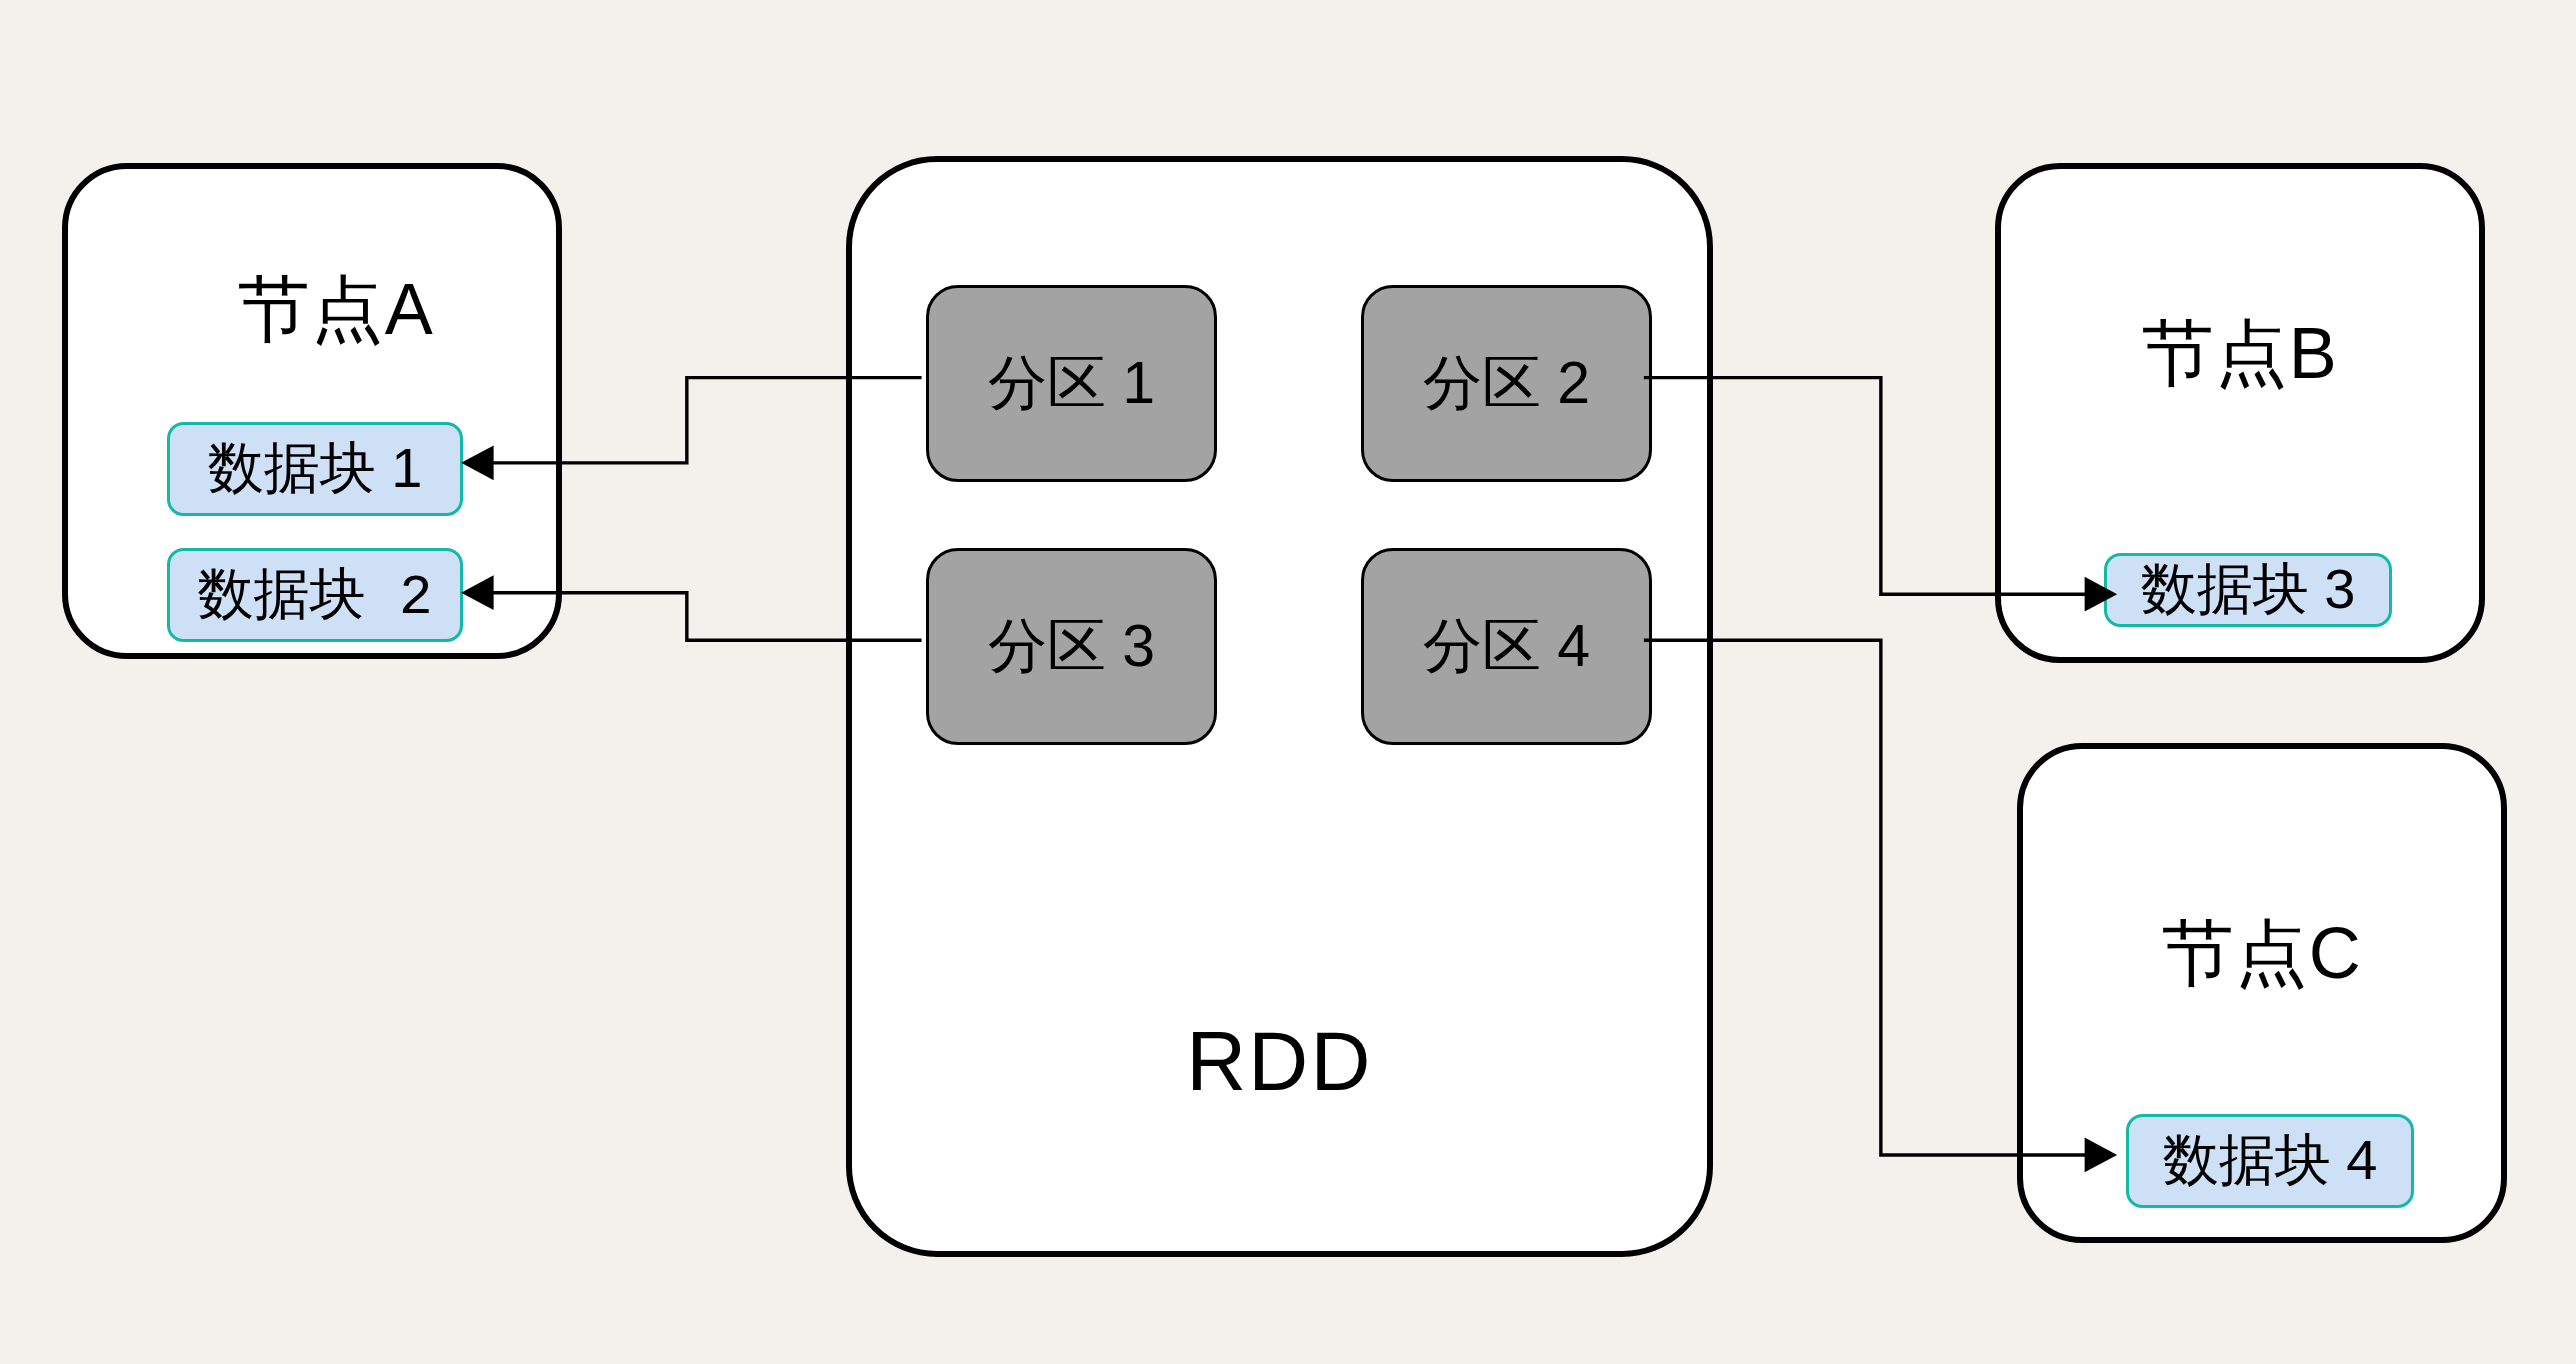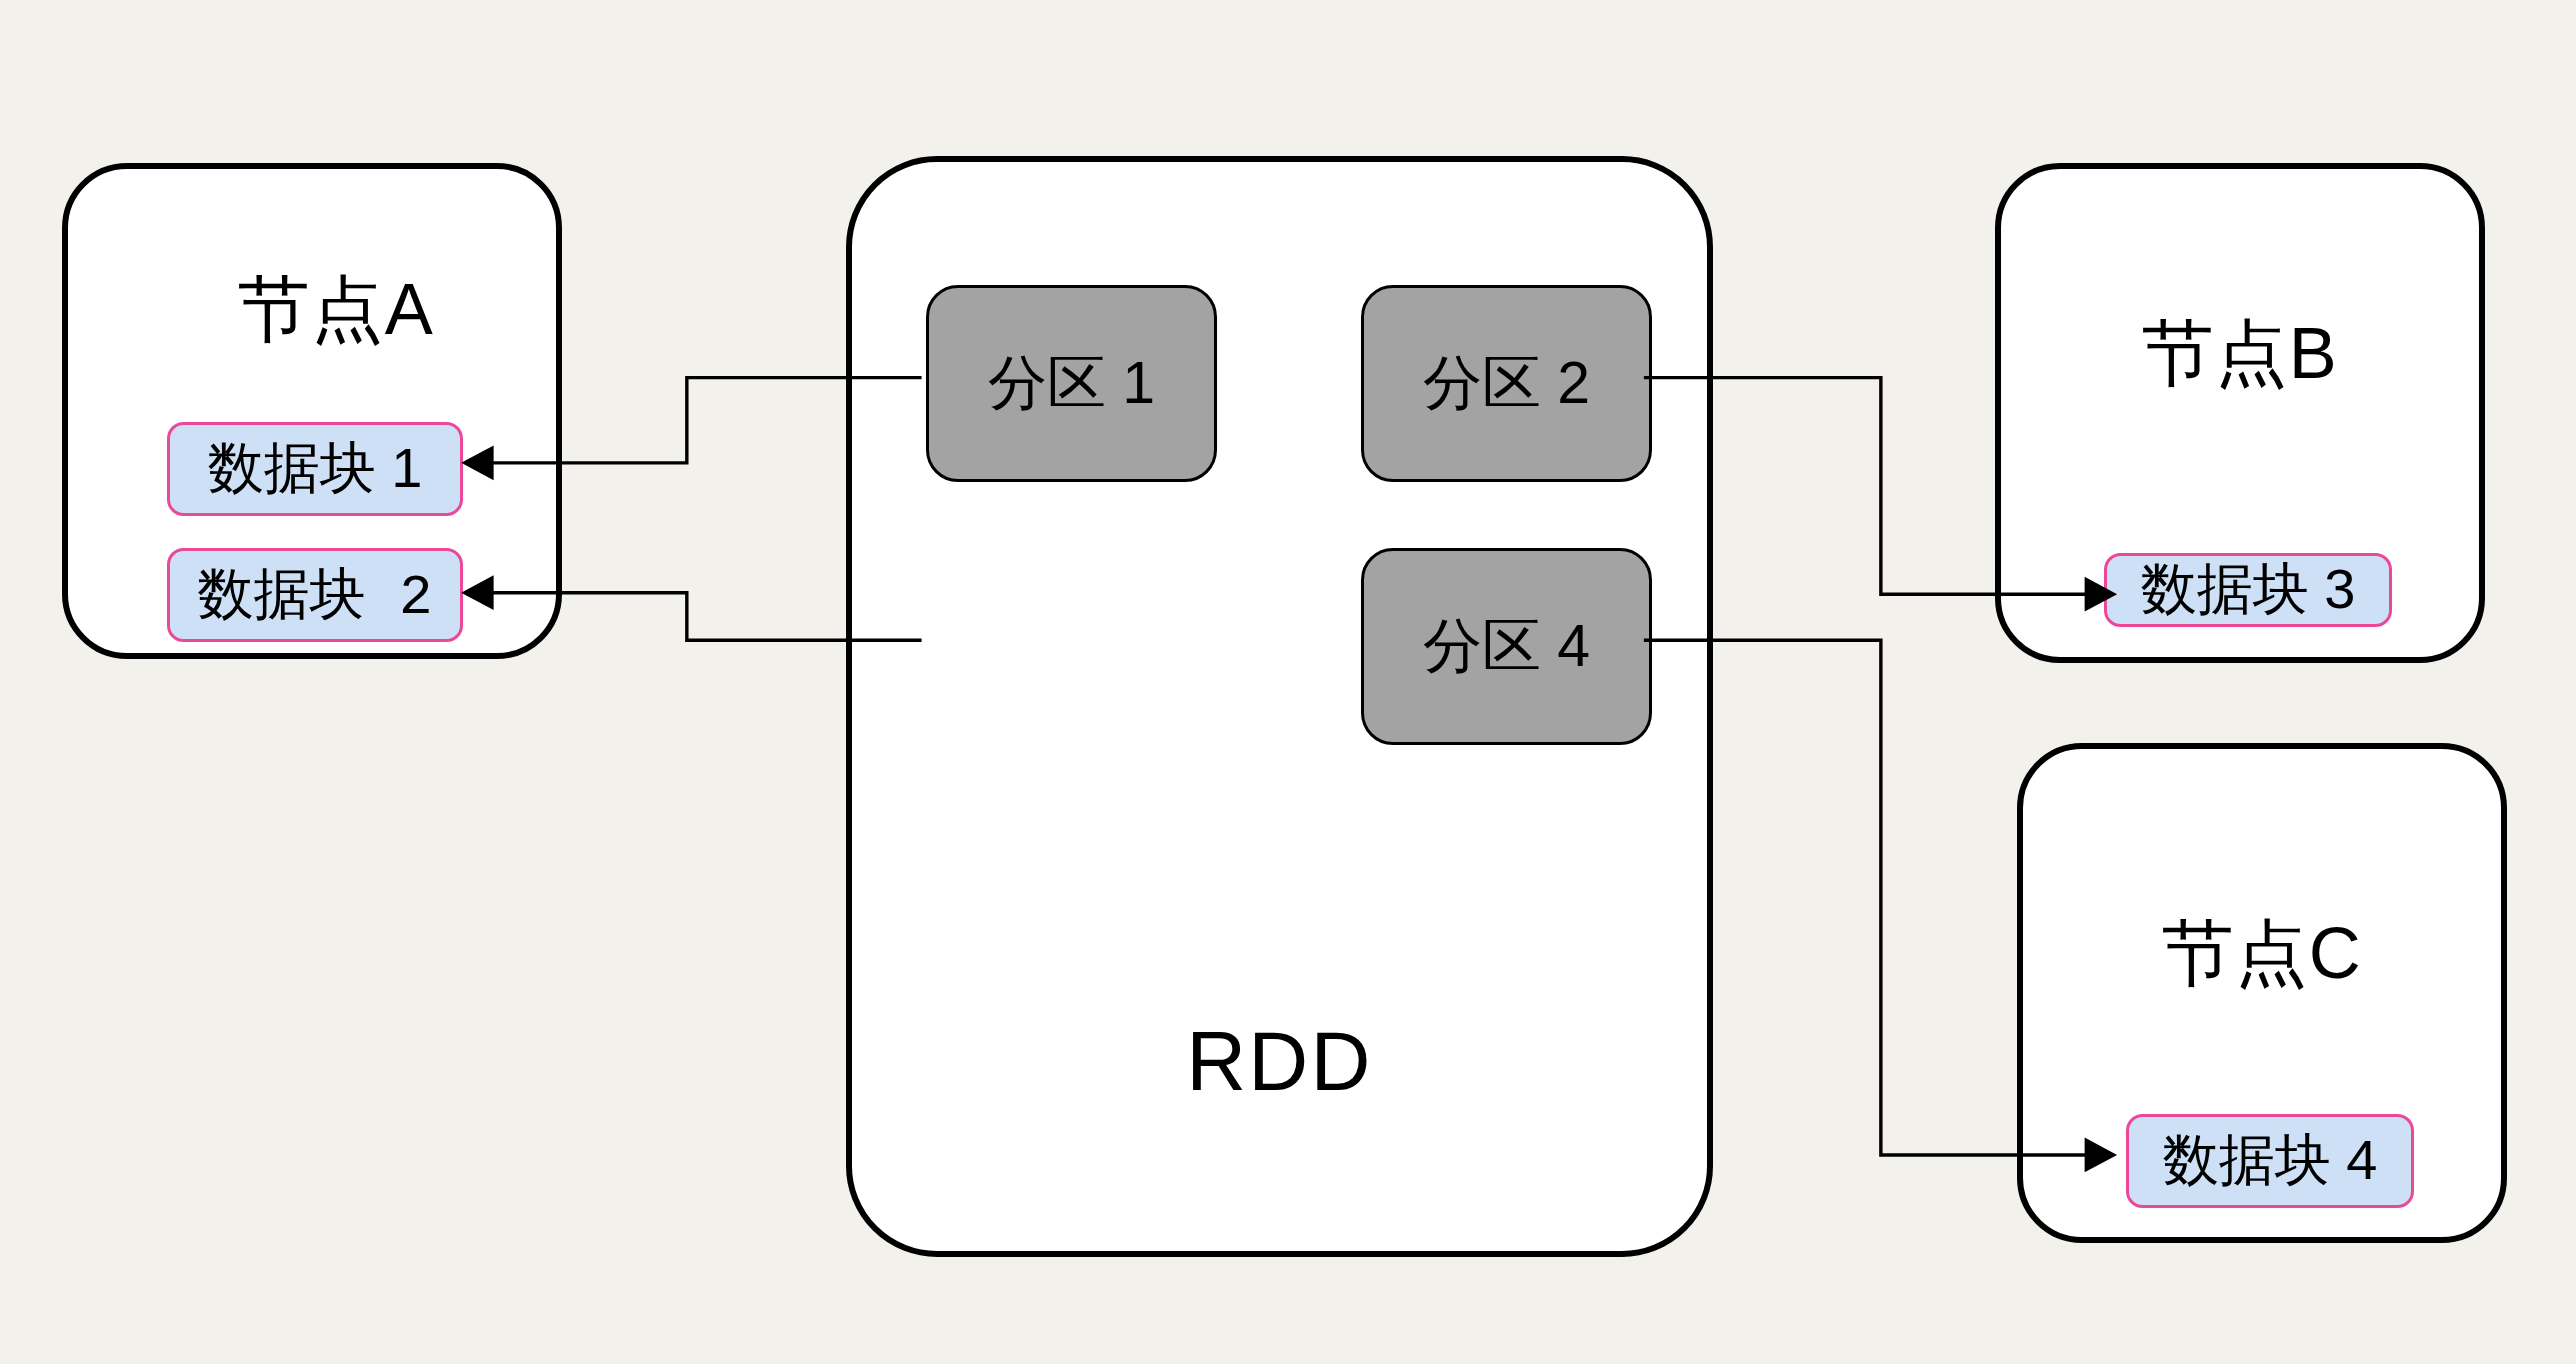--- a/index.html
+++ b/index.html
@@ -78,21 +78,21 @@
     white-space: nowrap;
   }
   #prt-1 { left: 74px;  top: 123px; }
   #prt-2 { left: 509px; top: 123px; }
   #prt-3 { left: 74px;  top: 386px; }
   #prt-4 { left: 509px; top: 386px; }
 
   .blk {
     position: absolute;
     background: #cde0f5;
-    border: 3px solid #ec4899;
+    border: 3px solid #14b8a6;
     border-radius: 16.6px;
     box-sizing: border-box;
     display: flex;
     align-items: center;
     justify-content: center;
     font-size: 56px;
     font-weight: 500;
     white-space: nowrap;
   }
   #blk-1 { left: 99px; top: 253px; width: 296px; height: 94px; }
@@ -110,20 +110,21 @@
 
   <div class="node" id="node-a">
     <div class="node-title">节点A</div>
     <div class="blk" id="blk-1">数据块 1</div>
     <div class="blk" id="blk-2">数据块 2</div>
   </div>
 
   <div class="node" id="rdd-box">
     <div class="prt" id="prt-1">分区 1</div>
     <div class="prt" id="prt-2">分区 2</div>
+    <div class="prt" id="prt-3">分区 3</div>
     <div class="prt" id="prt-4">分区 4</div>
     <div class="rdd-label">RDD</div>
   </div>
 
   <div class="node" id="node-b">
     <div class="node-title">节点B</div>
     <div class="blk" id="blk-3">数据块 3</div>
   </div>
 
   <div class="node" id="node-c">

